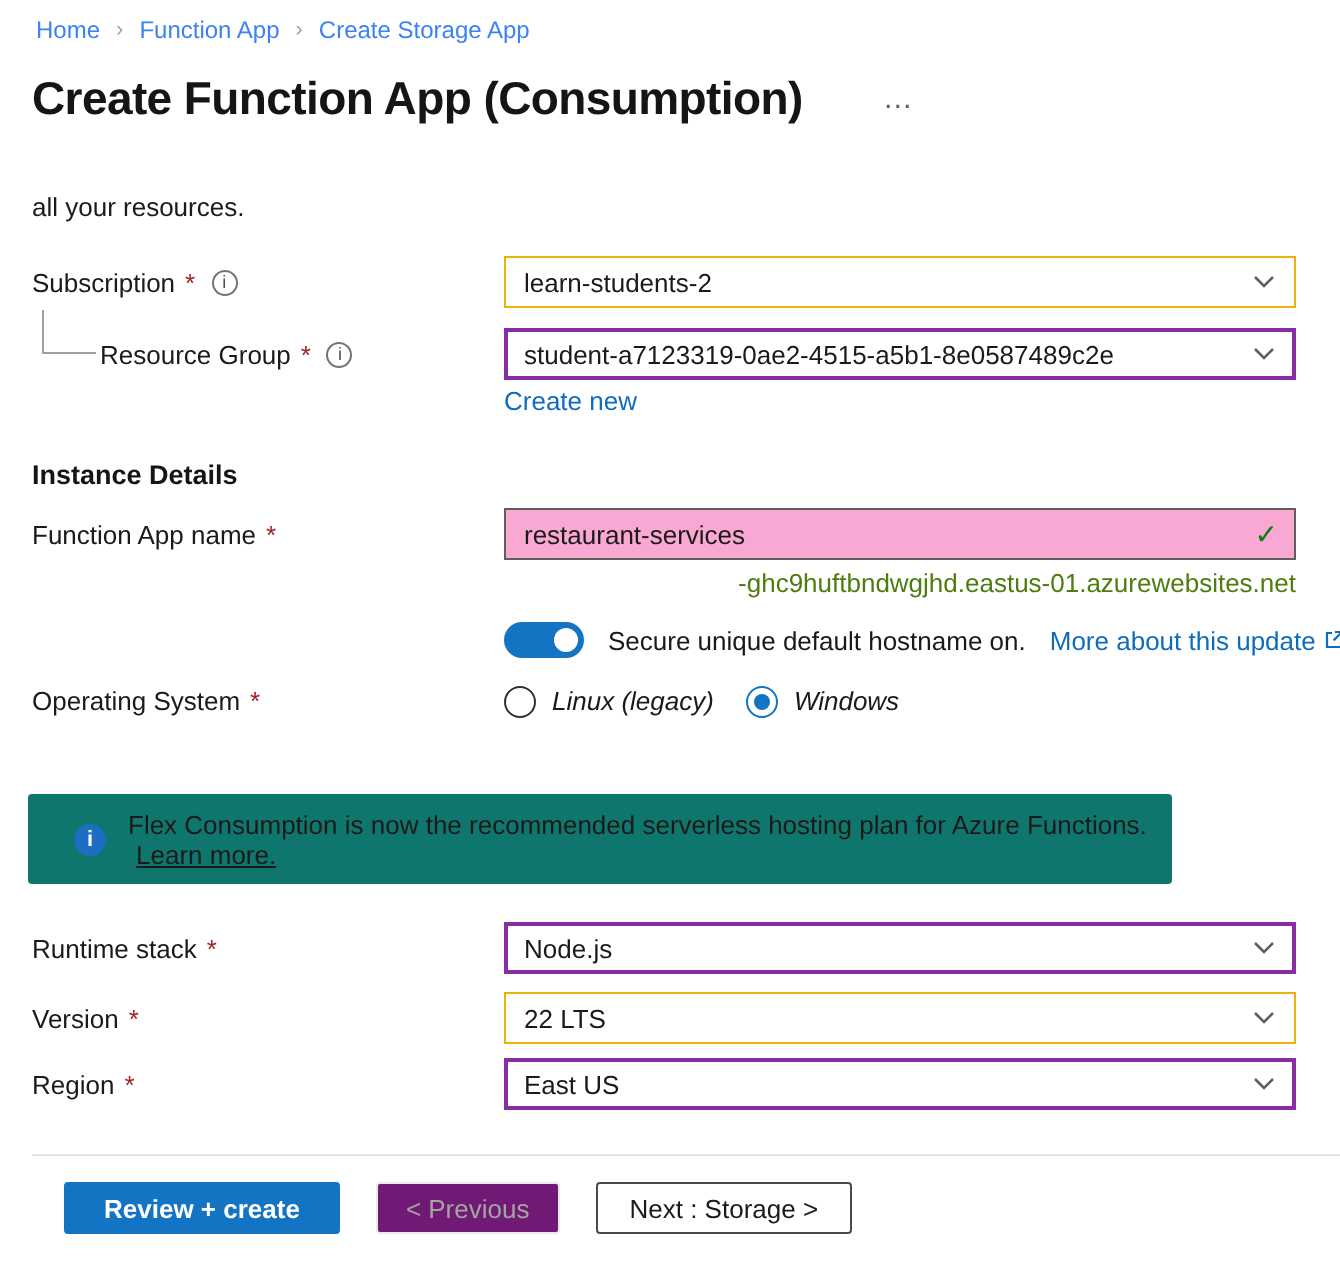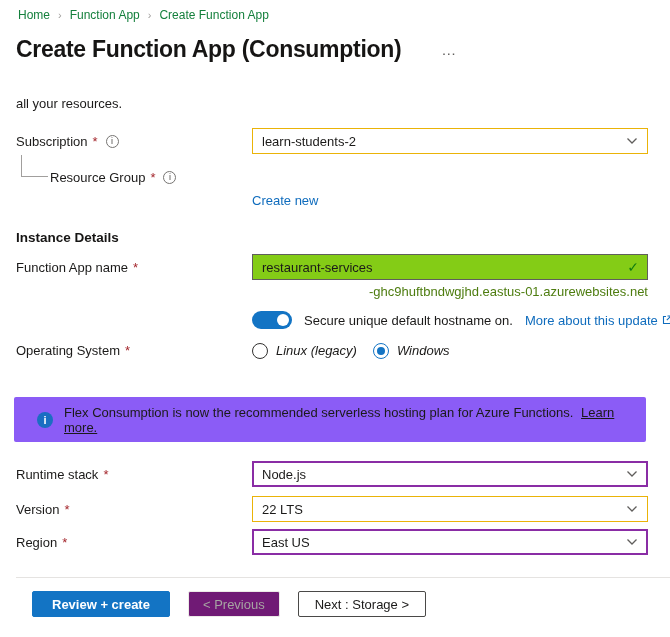--- a/index.html
+++ b/index.html
@@ -7,21 +7,21 @@
   .page {
     position: relative;
     width: 670px; height: 637px;
     background: #fff;
     font-family: "Liberation Sans", sans-serif;
     color: #1b1a19;
     overflow: hidden;
   }
   
   .breadcrumb { padding: 8px 0 0 18px; font-size: 12px; display: flex; gap: 8px; align-items: center; }
-  .crumb { color: #15803d; cursor: pointer; }
+  .crumb { color: #3b82f6; cursor: pointer; }
   .crumb-sep { color: #a19f9d; font-size: 11px; }
   
   .title-row { margin: 12px 0 0 16px; display: flex; align-items: center; gap: 36px; height: 30px; }
   .page-title { font-size: 23px; font-weight: 700; color: #161514; letter-spacing: -0.3px; }
   .more-btn { color: #605e5c; font-size: 15px; letter-spacing: 1px; cursor: pointer; padding: 0 4px; }
   
   .content { margin-left: 16px; width: 632px; }
   .intro { margin-top: 32px; font-size: 13px; color: #1b1a19; }
   
   .row { display: flex; align-items: center; height: 26px; }
@@ -45,21 +45,21 @@
   .connector {
     position: absolute; left: 5px; top: 27px; width: 27px; height: 22px;
     border-left: 1px solid #a19f9d; border-bottom: 1px solid #a19f9d;
   }
   .rg-row { margin-top: 10px; }
   .rg-row .label-cell { padding-left: 34px; }
   .create-new { margin: 3px 0 0 236px; font-size: 13px; color: #0f6cbd; cursor: pointer; width: max-content; }
   
   .section-heading { margin-top: 22px; font-size: 13.5px; font-weight: 700; color: #161514; }
   .name-row { margin-top: 9px; }
-  .textfield { position: relative; width: 396px; height: 26px; border: 1px solid #605e5c; background: #84cc16; }
+  .textfield { position: relative; width: 396px; height: 26px; border: 1px solid #605e5c; background: #f9a8d4; }
   .textfield input {
     width: 100%; height: 100%; border: none; outline: none; background: transparent;
     padding: 0 28px 0 9px; font-size: 13px; font-family: "Liberation Sans", sans-serif; color: #1b1a19;
   }
   .check-icon { position: absolute; right: 8px; top: 4px; color: #107c10; font-size: 14px; }
   .check-icon::before { content: "\2713"; }
   .hostname-suffix { margin-top: 4px; width: 632px; text-align: right; font-size: 13px; color: #4d7c0f; }
   
   .toggle-row { margin: 12px 0 0 236px; display: flex; align-items: center; height: 18px; font-size: 13px; }
   .toggle { position: relative; width: 40px; height: 18px; border-radius: 9px; background: #1374c4; cursor: pointer; flex: 0 0 40px; }
@@ -71,21 +71,21 @@
   .os-row { margin-top: 13px; height: 17px; }
   .radio-group { display: flex; align-items: center; gap: 16px; font-size: 13px; }
   .radio-option { display: flex; align-items: flex-start; gap: 8px; cursor: pointer; font-style: italic; }
   .radio-circle { width: 16px; height: 16px; border-radius: 50%; border: 1px solid #323130; background: #fff; flex: 0 0 16px; }
   .radio-option.selected .radio-circle {
     border: 1px solid #1374c4; display: flex; align-items: center; justify-content: center;
   }
   .radio-option.selected .radio-circle::before { content: ""; width: 8px; height: 8px; border-radius: 50%; background: #1374c4; }
   
   .banner {
-    margin: 38px 0 0 -2px; width: 632px; height: 45px; background: #8b5cf6; border-radius: 2px;
+    margin: 38px 0 0 -2px; width: 572px; height: 45px; background: #0f766e; border-radius: 2px;
     display: flex; align-items: center; padding-left: 23px; gap: 11px;
   }
   .banner-info-icon {
     width: 16px; height: 16px; border-radius: 50%; background: #1b6ec2; color: #fff;
     display: inline-flex; align-items: center; justify-content: center;
     font-size: 11px; font-weight: 700; flex: 0 0 16px;
   }
   .banner-info-icon::before { content: "i"; }
   .banner-text { font-size: 13px; color: #1b1a19; }
   .banner-link { color: #1b1a19; text-decoration: underline; cursor: pointer; margin-left: 4px; }
@@ -107,21 +107,21 @@
 </head>
 <body>
 
 <div class="page">
 
   <nav class="breadcrumb">
     <span class="crumb">Home</span>
     <span class="crumb-sep">›</span>
     <span class="crumb">Function App</span>
     <span class="crumb-sep">›</span>
-    <span class="crumb">Create Function App</span>
+    <span class="crumb">Create Storage App</span>
   </nav>
 
   <div class="title-row">
     <h1 class="page-title">Create Function App (Consumption)</h1>
     <span class="more-btn">…</span>
   </div>
 
   <div class="content">
 
     <div class="intro">all your resources.</div>
@@ -143,20 +143,28 @@
               </svg>
           </span>
         </div>
       </div>
 
       <div class="row rg-row">
         <div class="label-cell">
           <span>Resource Group</span>
           <span class="req">*</span>
           <span class="tooltip-icon"></span>
+        </div>
+        <div class="dropdown modified">
+          <span>student-a7123319-0ae2-4515-a5b1-8e0587489c2e</span>
+          <span class="chevron">
+            <svg width="12" height="8" viewBox="0 0 12 8">
+                <path d="M1.5 1.5 L6 6 L10.5 1.5" fill="none" stroke="#605e5c" stroke-width="1.3"></path>
+              </svg>
+          </span>
         </div>
       </div>
 
       <div class="create-new">Create new</div>
     </div>
 
     <div class="section-heading">Instance Details</div>
 
     <div class="row name-row">
       <div class="label-cell">

